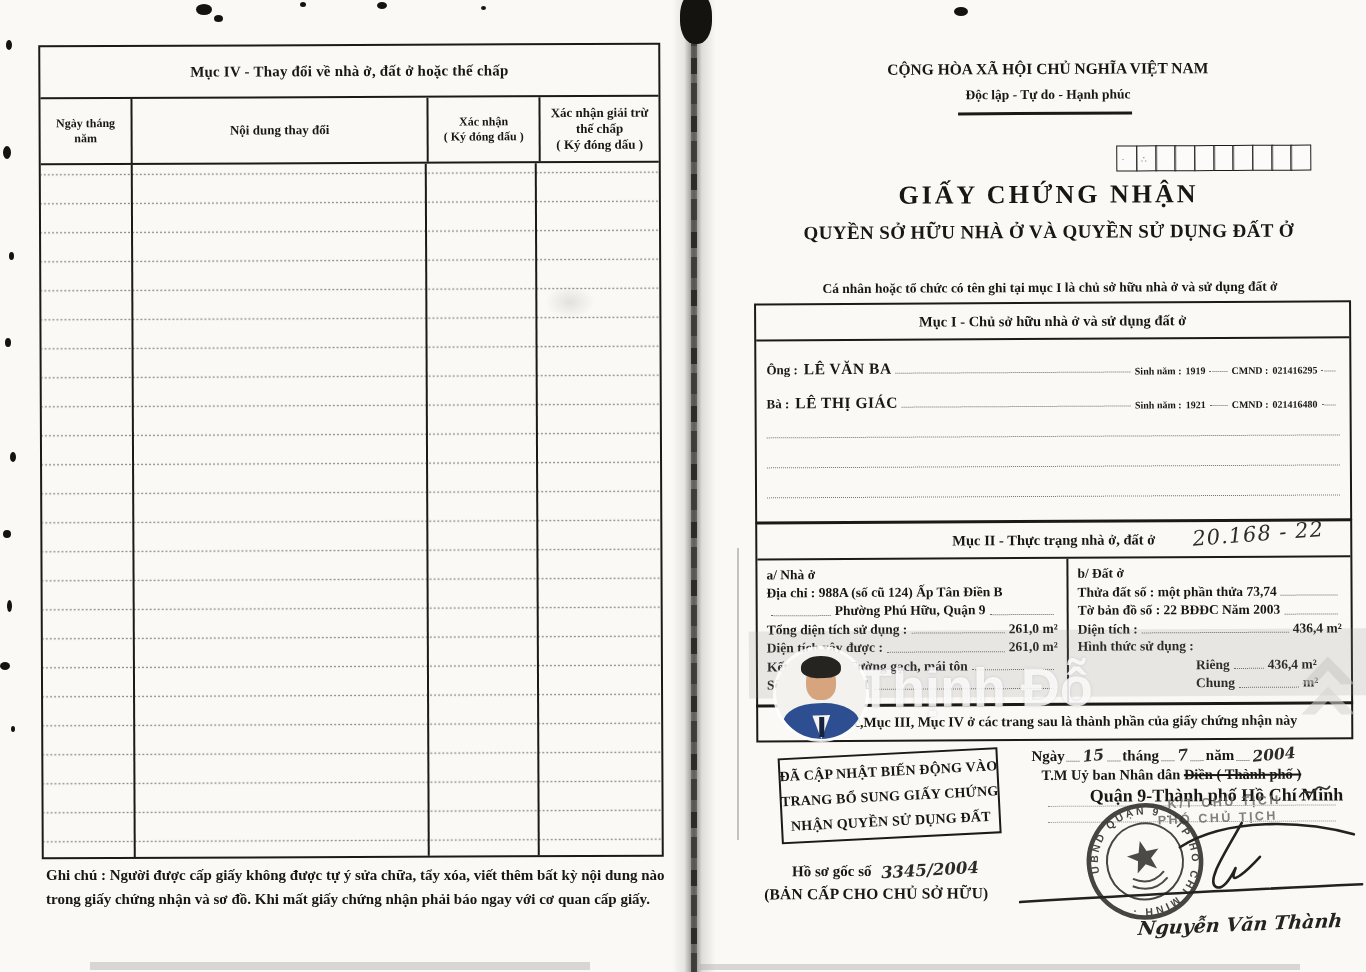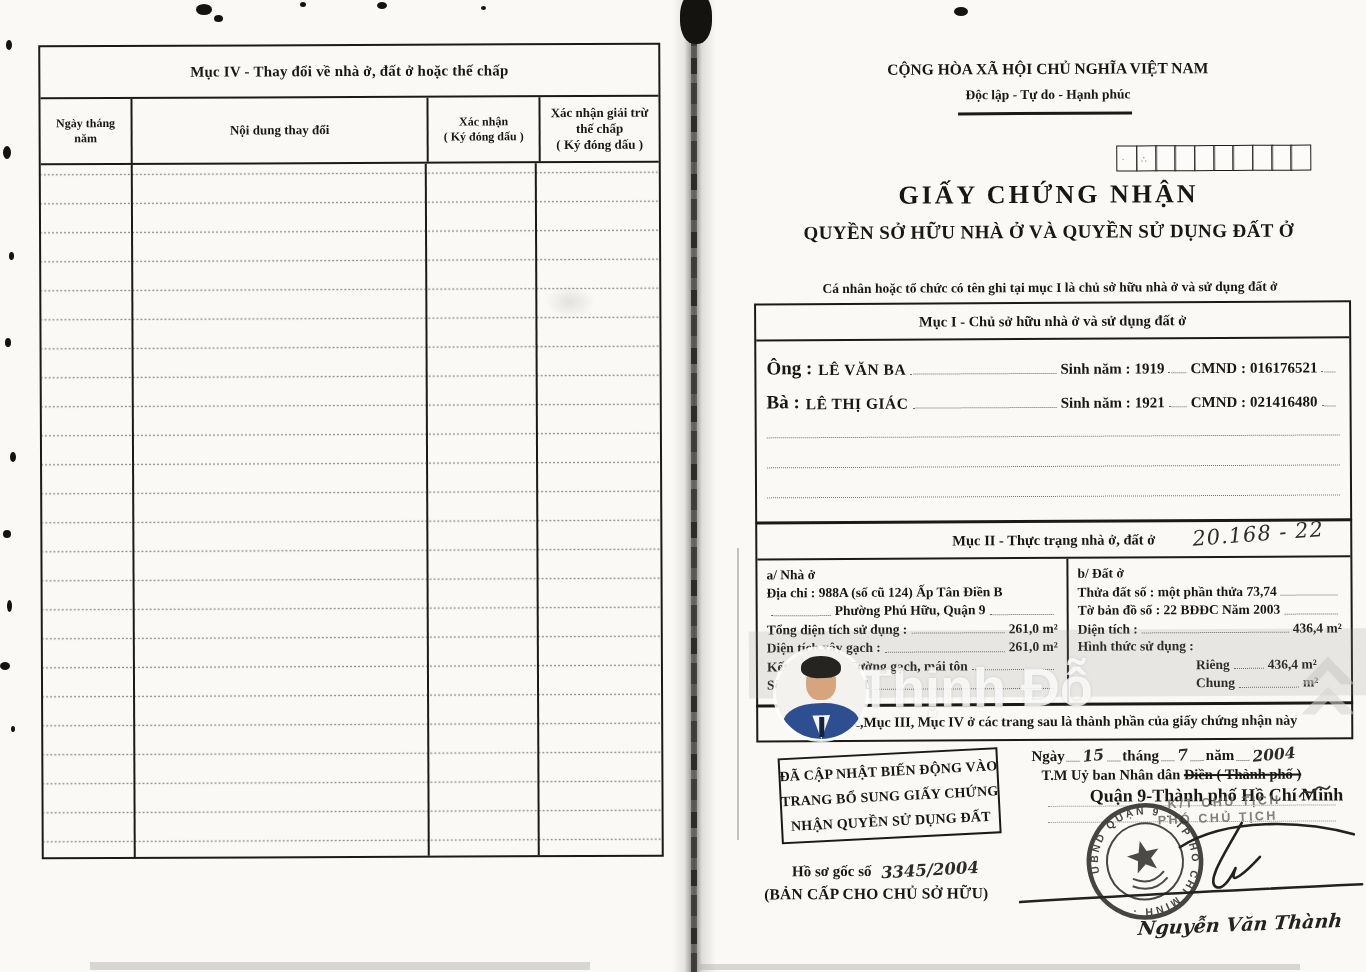--- a/index.html
+++ b/index.html
@@ -40,22 +40,22 @@
   .smark{position:absolute;left:4px;top:8px;font-size:9px;color:#6c6a64;}
   .doc-title{position:absolute;left:70px;top:180px;width:560px;text-align:center;font-weight:bold;font-size:26px;letter-spacing:3px;}
   .doc-sub{position:absolute;left:60px;top:221px;width:580px;text-align:center;font-weight:bold;font-size:19px;letter-spacing:.4px;}
   .doc-intro{position:absolute;left:68px;top:280px;width:566px;text-align:center;font-weight:bold;font-size:13.5px;}
 
   .box{position:absolute;border:2.2px solid #1b1a18;}
   .box-h{height:34px;border-bottom:2.2px solid #1b1a18;display:flex;align-items:center;justify-content:center;
          font-weight:bold;font-size:14.5px;}
   .m1{left:55px;top:302px;width:593px;height:216px;}
   .orow{position:absolute;left:10px;right:10px;display:flex;align-items:flex-end;font-weight:bold;}
-  .orow .olabel{font-size:19px;} .orow .oname{font-size:15.5px;letter-spacing:.5px;margin-left:6px;}
-  .orow .ofld{font-size:15px;text-align:right;}
+  .orow .olabel{font-size:13px;} .orow .oname{font-size:15.5px;letter-spacing:.5px;margin-left:6px;}
+  .orow .ofld{font-size:10px;text-align:right;}
   .dots{border-bottom:1.9px dotted rgba(70,68,62,.8);height:1em;margin:0 4px 4px;}
   .grow{flex:1 1 auto;min-width:12px;}
   .dfix18{flex:0 0 18px;} .dfix30{flex:0 0 30px;} .dfix60{flex:0 0 60px;} .dfix14{flex:0 0 14px;}
   .dotline{position:absolute;left:10px;right:10px;border-bottom:1.9px dotted rgba(70,68,62,.75);}
 
   .m2{left:55px;top:521px;width:593px;height:181px;}
   .hand{font-family:"DejaVu Serif", serif;font-style:italic;color:#2c2b28;}
   .m2-no{position:absolute;right:26px;top:0px;font-size:21px;transform:rotate(-4deg);letter-spacing:1px;}
   .m2-cols{display:flex;height:calc(100% - 36.2px);}
   .colA{width:291px;border-right:2.2px solid #1b1a18;padding:6px 9px 0;}
@@ -127,20 +127,21 @@
       <div class="th c4">Xác nhận giải trừ
 thế chấp
 ( Ký đóng dấu )</div>
     </div>
     <div class="tbl-body">
       <div class="vline" style="left:90px"></div>
       <div class="vline" style="left:384px"></div>
       <div class="vline" style="left:494px"></div>
     </div>
   </div>
+  <div class="gnote">Ghi chú : Người được cấp giấy không được tự ý sửa chữa, tẩy xóa, viết thêm bất kỳ nội dung nào trong giấy chứng nhận và sơ đồ. Khi mất giấy chứng nhận phải báo ngay với cơ quan cấp giấy.</div>
   <div class="smudge"></div>
 
   <div class="spine"></div>
   <div class="spine-core"></div>
   <div class="page-edge"></div>
 
   <div class="rp">
 
     <div class="nat-h">CỘNG HÒA XÃ HỘI CHỦ NGHĨA VIỆT NAM</div>
     <div class="motto">Độc lập - Tự do - Hạnh phúc</div>
@@ -170,21 +171,21 @@
     <div class="box m1">
       <div class="box-h">Mục I - Chủ sở hữu nhà ở và sử dụng đất ở</div>
       <div class="orow" style="top:52px">
         <span class="olabel">Ông :</span>
         <span class="oname">LÊ VĂN BA</span>
         <span class="dots grow"></span>
         <span class="ofld">Sinh năm :</span>&nbsp;
         <span class="ofld">1919</span>
         <span class="dots dfix18"></span>
         <span class="ofld">CMND :</span>&nbsp;
-        <span class="ofld">016176521</span>
+        <span class="ofld">021416295</span>
         <span class="dots dfix14"></span>
       </div>
       <div class="orow" style="top:86px">
         <span class="olabel">Bà :</span>
         <span class="oname">LÊ THỊ GIÁC</span>
         <span class="dots grow"></span>
         <span class="ofld">Sinh năm :</span>&nbsp;
         <span class="ofld">1921</span>
         <span class="dots dfix18"></span>
         <span class="ofld">CMND :</span>&nbsp;
@@ -210,21 +211,21 @@
             <span class="dots dfix60"></span>
             <span>Phường Phú Hữu, Quận 9</span>
             <span class="dots grow"></span>
           </div>
           <div class="frow">
             <span>Tổng diện tích sử dụng :</span>
             <span class="dots grow"></span>
             <span>261,0 m²</span>
           </div>
           <div class="frow">
-            <span>Diện tích xây gạch :</span>
+            <span>Diện tích xây được :</span>
             <span class="dots grow"></span>
             <span>261,0 m²</span>
           </div>
           <div class="frow">
             <span>Kết cấu nhà :</span>&nbsp;
             <span>Tường gạch, mái tôn</span>
             <span class="dots grow"></span>
           </div>
           <div class="frow">
             <span>Số tầng :</span>

